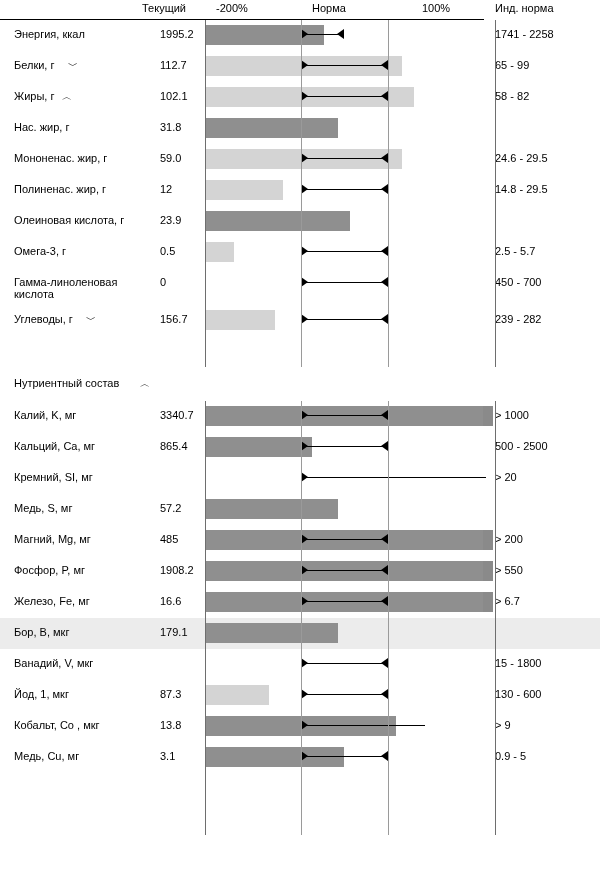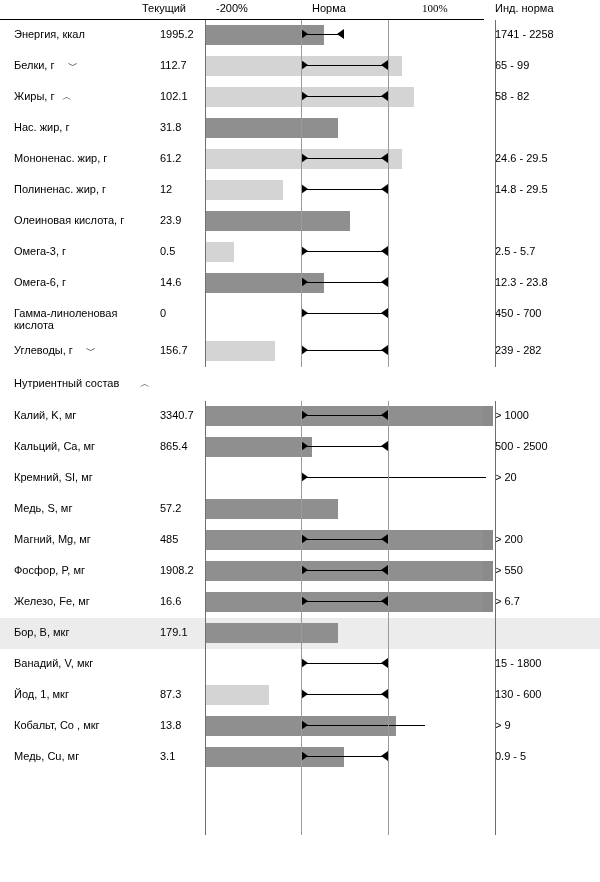--- a/index.html
+++ b/index.html
@@ -148,21 +148,21 @@
 </style>
 </head>
 <body>
 
 <div class="page">
 
   <div class="hdr">
     <div class="h" style="left:142px;">Текущий</div>
     <div class="h" style="left:216px;">-200%</div>
     <div class="h" style="left:312px;">Норма</div>
-    <div class="h" style="left:422px;font-family:Liberation Serif, serif;">100%</div>
+    <div class="h" style="left:422px;">100%</div>
     <div class="h" style="left:495px;">Инд. норма</div>
     <div class="hdr-line"></div>
   </div>
 
   <div class="grid-section" id="section-macro" style="height: 347px; position: relative;">
       <div class="row">
         <div class="label">Энергия, ккал</div>
         <div class="value">1995.2</div>
         <div class="range">1741 - 2258</div>
         <div class="bar dark" style="width: 119px;"></div>
@@ -191,21 +191,21 @@
         <div class="arrow left" style="left: 380.7px;"></div>
       </div>
       <div class="row">
         <div class="label">Нас. жир, г</div>
         <div class="value">31.8</div>
         <div class="range"></div>
         <div class="bar dark" style="width: 133px;"></div>
       </div>
       <div class="row">
         <div class="label">Мононенас. жир, г</div>
-        <div class="value">61.2</div>
+        <div class="value">59.0</div>
         <div class="range">24.6 - 29.5</div>
         <div class="bar light" style="width: 197px;"></div>
         <div class="whisk" style="left: 300.7px; width: 87px;"></div>
         <div class="arrow right" style="left: 300.7px;"></div>
         <div class="arrow left" style="left: 380.7px;"></div>
       </div>
       <div class="row">
         <div class="label">Полиненас. жир, г</div>
         <div class="value">12</div>
         <div class="range">14.8 - 29.5</div>
@@ -218,29 +218,20 @@
         <div class="label">Олеиновая кислота, г</div>
         <div class="value">23.9</div>
         <div class="range"></div>
         <div class="bar dark" style="width: 145px;"></div>
       </div>
       <div class="row">
         <div class="label">Омега-3, г</div>
         <div class="value">0.5</div>
         <div class="range">2.5 - 5.7</div>
         <div class="bar light" style="width: 29px;"></div>
-        <div class="whisk" style="left: 300.7px; width: 87px;"></div>
-        <div class="arrow right" style="left: 300.7px;"></div>
-        <div class="arrow left" style="left: 380.7px;"></div>
-      </div>
-      <div class="row">
-        <div class="label">Омега-6, г</div>
-        <div class="value">14.6</div>
-        <div class="range">12.3 - 23.8</div>
-        <div class="bar dark" style="width: 119px;"></div>
         <div class="whisk" style="left: 300.7px; width: 87px;"></div>
         <div class="arrow right" style="left: 300.7px;"></div>
         <div class="arrow left" style="left: 380.7px;"></div>
       </div>
       <div class="row tall">
         <div class="label">Гамма-линоленовая
 кислота</div>
         <div class="value">0</div>
         <div class="range">450 - 700</div>
         <div class="whisk" style="left: 300.7px; width: 87px;"></div>

